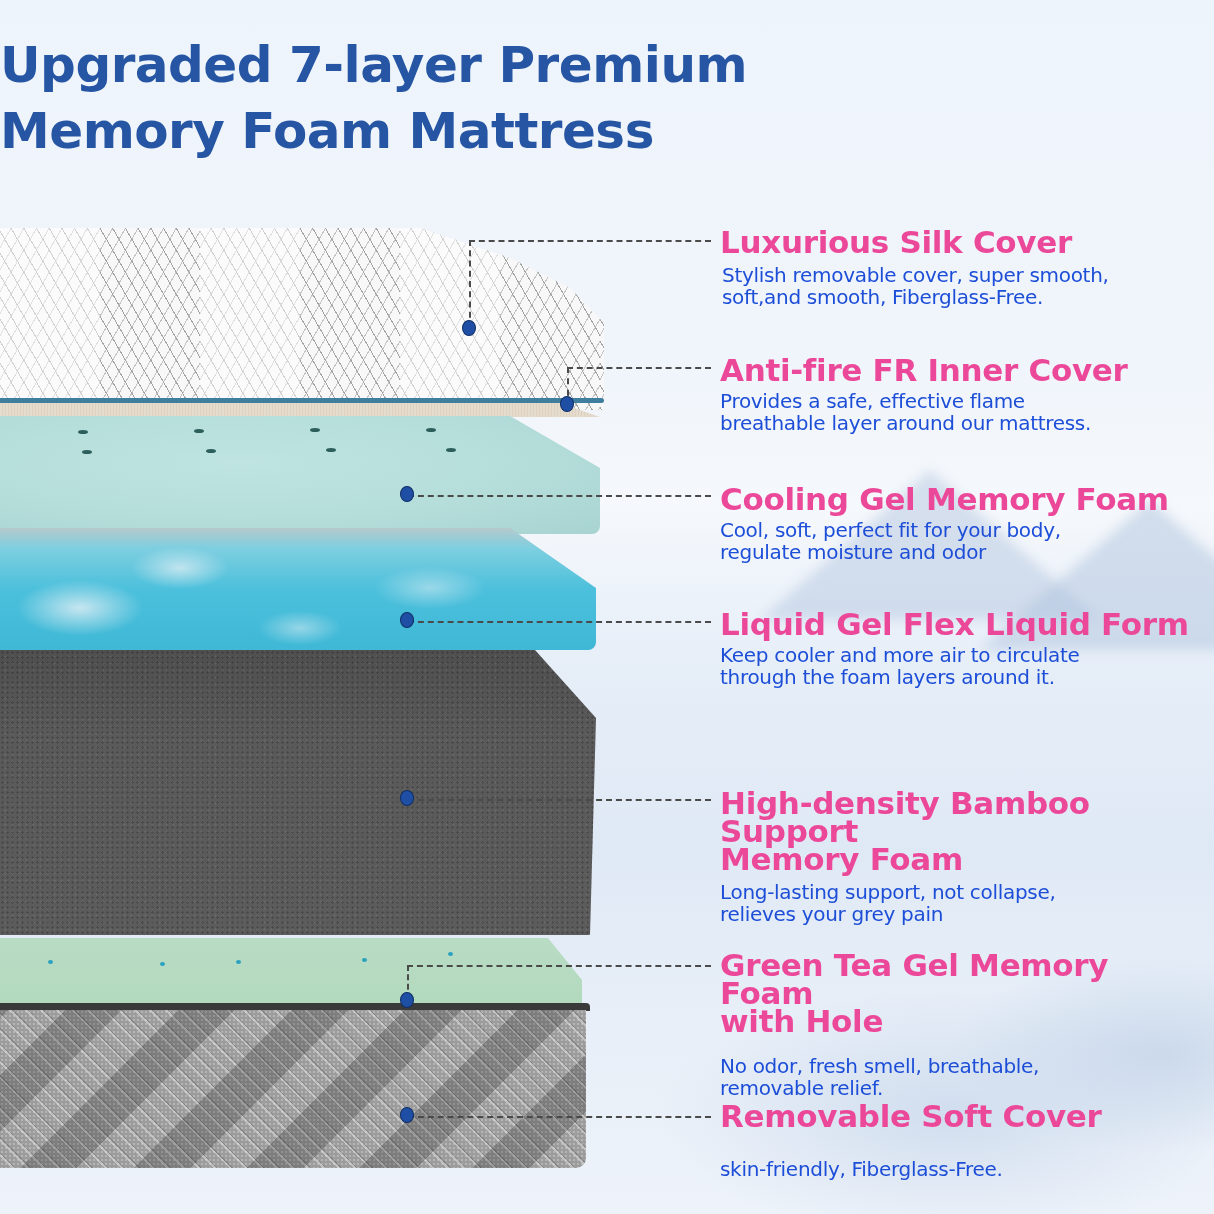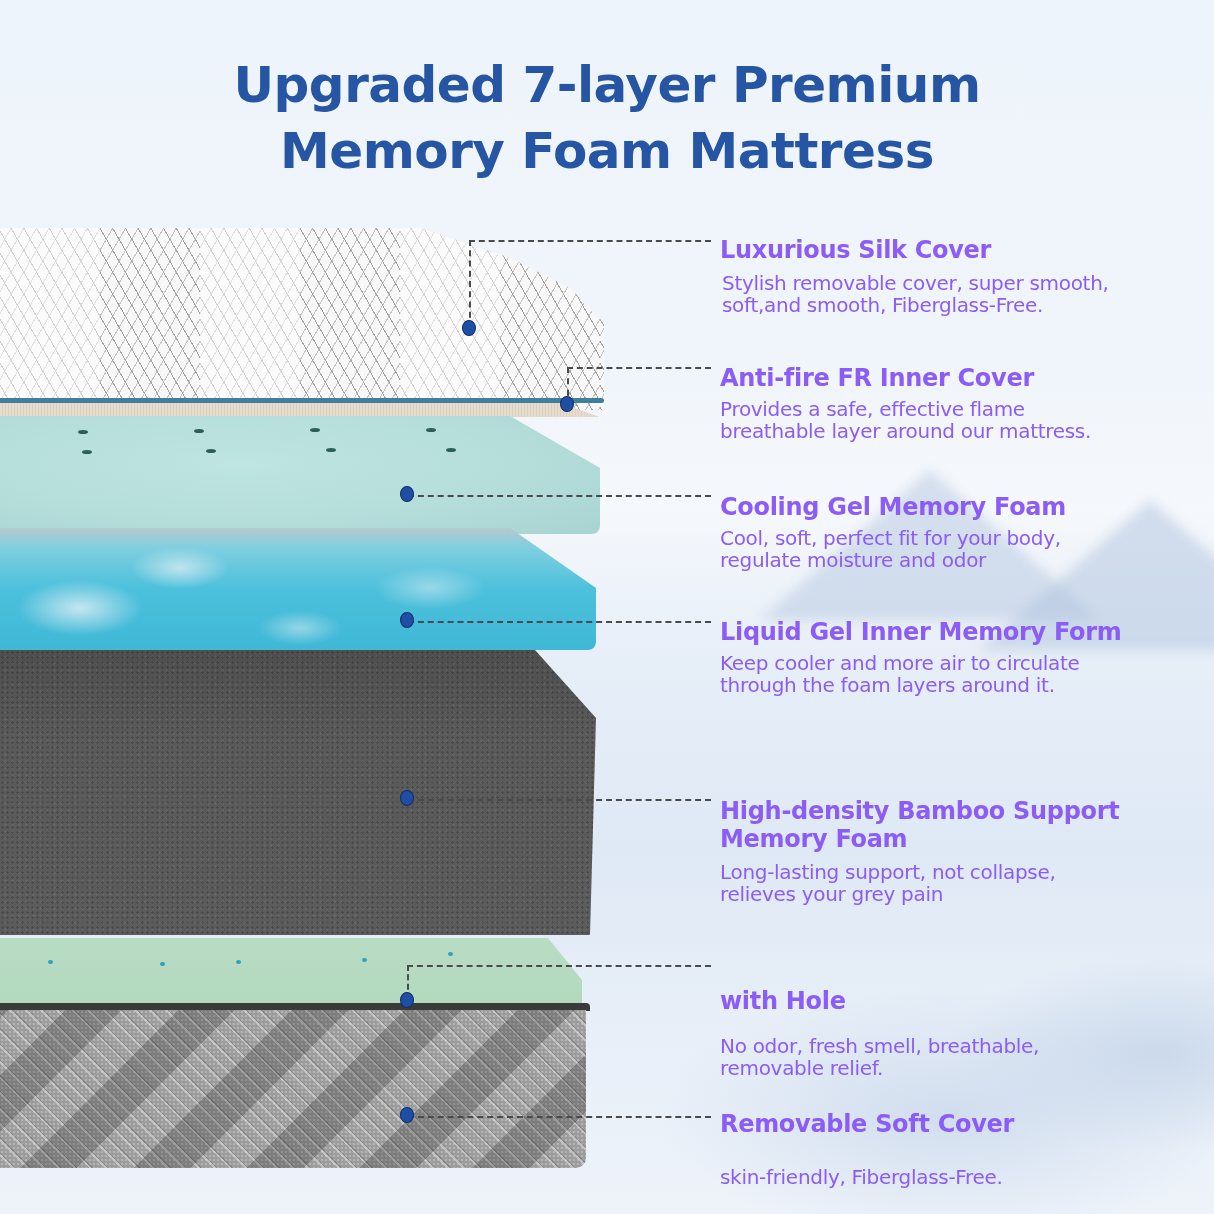--- a/index.html
+++ b/index.html
@@ -19,22 +19,22 @@
       radial-gradient(ellipse 700px 200px at 600px 1200px, rgba(215,228,243,0.9), rgba(215,228,243,0) 75%);
   }
   .peak {
     position: absolute; width: 0; height: 0;
     border-left: 170px solid transparent; border-right: 170px solid transparent;
     border-bottom: 150px solid rgba(185,203,226,0.55);
     filter: blur(6px);
   }
 
   .title {
-    position: absolute; left: 0; width: 1214px; top: 52px;
-    text-align: center; color: #2656a3; font-weight: bold;
+    position: absolute; left: 0; width: 1214px; top: 32px;
+    text-align: left; color: #2656a3; font-weight: bold;
     font-family: "DejaVu Sans", sans-serif;
     font-size: 50px; line-height: 66px; letter-spacing: -0.5px;
   }
 
   
   .layer { position: absolute; overflow: hidden; }
   .silk {
     left: 0; top: 228px; width: 604px; height: 182px;
     clip-path: polygon(0 0, 420px 0, 510px 30px, 570px 60px, 604px 95px, 604px 182px, 0 182px);
     background-color: #f7f7f7;
@@ -110,25 +110,25 @@
   .dash-h { position: absolute; height: 0; border-top: 2px dashed #4a4a4a; }
   .dash-v { position: absolute; width: 0; border-left: 2px dashed #4a4a4a; }
   .dot {
     position: absolute; width: 14px; height: 16px; border-radius: 50%;
     background: #1f4fa5; border: 1.5px solid #0f2e66; z-index: 5;
   }
 
   
   .feature { position: absolute; left: 720px; width: 480px; }
   .feature h3 {
-    color: #8b5cf6; font-weight: bold; font-size: 24px; line-height: 28px;
-    font-family: "DejaVu Sans", sans-serif; letter-spacing: -0.3px; margin-top: 8px;
+    color: #ec4899; font-weight: bold; font-size: 31px; line-height: 28px;
+    font-family: "DejaVu Sans", sans-serif; letter-spacing: -0.3px;
   }
   .feature p {
-    color: #8b5cf6; font-size: 20px; line-height: 22px; margin-top: 6px;
+    color: #1d4ed8; font-size: 20px; line-height: 22px; margin-top: 6px;
     font-family: "DejaVu Sans", sans-serif; letter-spacing: -0.3px;
   }
 </style>
 </head>
 <body>
 
 <div class="snow-hills"></div>
 <div class="peak" style="left:760px; top:470px;"></div>
 <div class="peak" style="left:980px; top:500px; border-bottom-color: rgba(175,195,222,0.5);"></div>
 
@@ -213,41 +213,41 @@
 
 <div class="feature" style="top:485px;">
   <h3>Cooling Gel Memory Foam</h3>
   <p>
     <span>Cool, soft, perfect fit for your body,</span><br>
     <span>regulate moisture and odor</span>
   </p>
 </div>
 
 <div class="feature" style="top:610px;">
-  <h3>Liquid Gel Inner Memory Form</h3>
+  <h3>Liquid Gel Flex Liquid Form</h3>
   <p>
     <span>Keep cooler and more air to circulate</span><br>
     <span>through the foam layers around it.</span>
   </p>
 </div>
 
 <div class="feature" style="top:789px;">
   <h3>
     <span>High-density Bamboo Support</span><br>
     <span>Memory Foam</span>
   </h3>
   <p style="margin-top:8px;">
     <span>Long-lasting support, not collapse,</span><br>
     <span>relieves your grey pain</span>
   </p>
 </div>
 
 <div class="feature" style="top:951px;">
   <h3>
-    <br>
+    <span>Green Tea Gel Memory Foam</span><br>
     <span>with Hole</span>
   </h3>
   <p style="margin-top:20px;">
     <span>No odor, fresh smell, breathable,</span><br>
     <span>removable relief.</span>
   </p>
 </div>
 
 <div class="feature" style="top:1102px;">
   <h3>Removable Soft Cover</h3>

